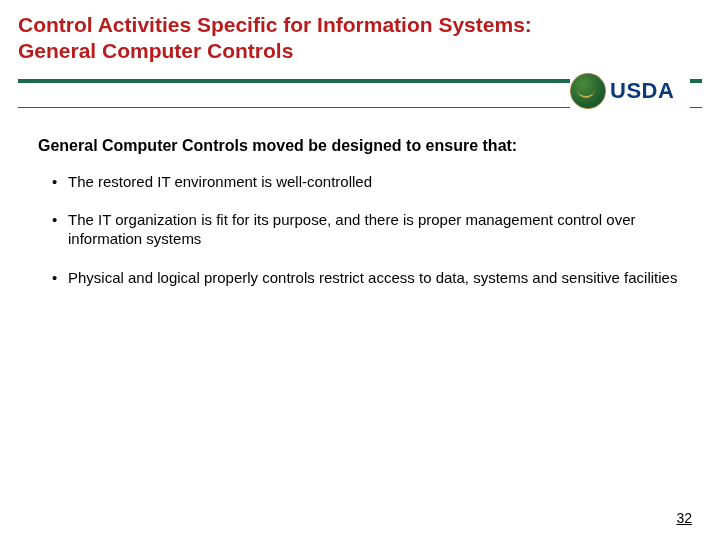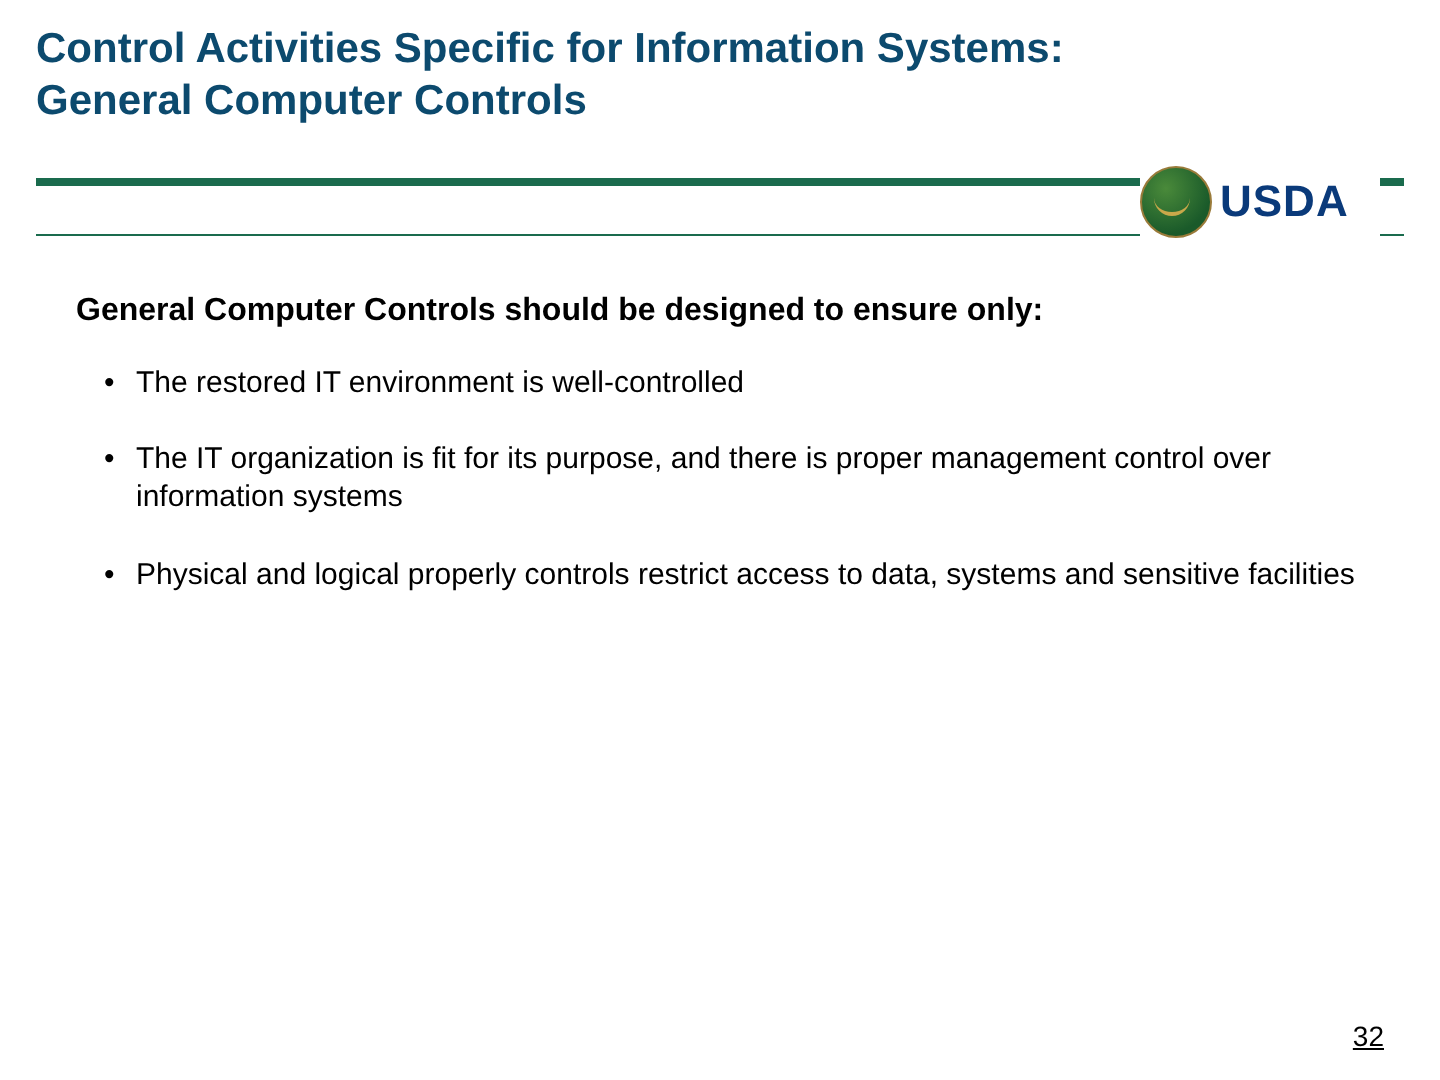--- a/index.html
+++ b/index.html
@@ -12,25 +12,25 @@
     position: relative;
     overflow: hidden;
   }
   .header {
     padding: 12px 18px 0 18px;
   }
   .title {
     font-size: 21px;
     font-weight: bold;
     line-height: 1.25;
-    color: #0c4a6e;
+    color: #b91c1c;
   }
   .divider-wrap {
     position: relative;
-    margin-top: 18px;
+    margin-top: 8px;
     height: 46px;
   }
   .rule {
     position: absolute;
     left: 18px;
     right: 18px;
     top: 6px;
     height: 4px;
     background: #1a6b4d;
   }
@@ -123,21 +123,21 @@
 <div class="divider-wrap">
   <div class="rule"></div>
   <div class="thinrule"></div>
   <div class="logo">
     <div class="logo-mark"></div>
     <div class="logo-text">USDA</div>
   </div>
 </div>
 
 <div class="content">
-  <div class="lead">General Computer Controls should be designed to ensure only:</div>
+  <div class="lead">General Computer Controls moved be designed to ensure that:</div>
   <ul class="bullets">
     <li><span>The restored IT environment is well-controlled</span></li>
     <li><span>The IT organization is fit for its purpose, and there is proper management control over information systems</span></li>
     <li><span>Physical and logical properly controls restrict access to data, systems and sensitive facilities</span></li>
   </ul>
 </div>
 
 <div class="pagenum">32</div>
 
 </body></html>

